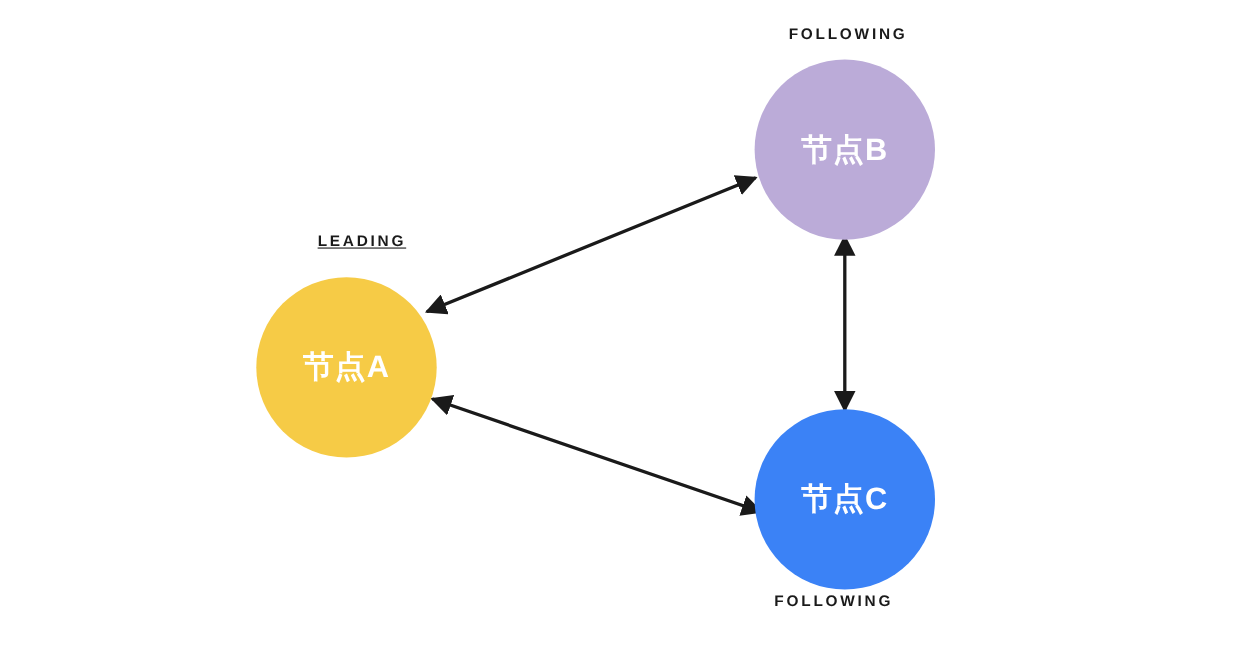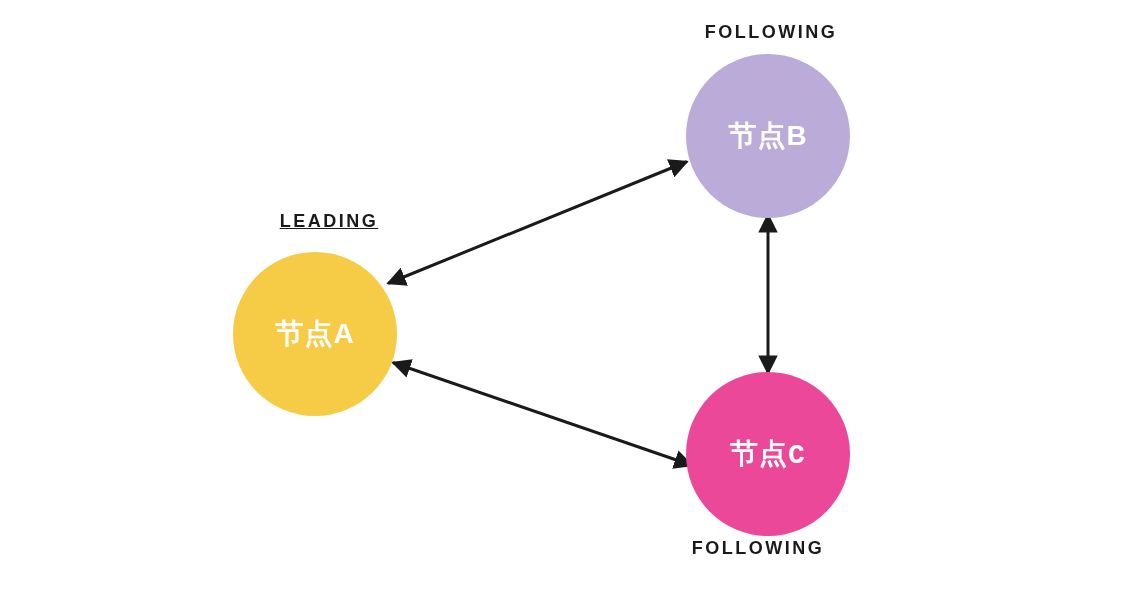--- a/index.html
+++ b/index.html
@@ -40,21 +40,21 @@
   .node-label {
     color: #ffffff;
     font-size: 28px;
     font-weight: 700;
     letter-spacing: 1px;
     user-select: none;
   }
   .role-label {
     position: absolute;
     color: #1a1a1a;
-    font-size: 18px;
+    font-size: 14px;
     font-weight: 700;
     letter-spacing: 2.5px;
     white-space: nowrap;
     transform: translateX(-50%);
     user-select: none;
   }
   .node-a { left: 233px; top: 252px; }
   .node-b { left: 686px; top: 54px;  }
   .node-c { left: 686px; top: 372px; }
   .role-a { left: 329px; top: 211px; text-decoration: underline; }
@@ -84,17 +84,17 @@
   <div class="role-label role-c">FOLLOWING</div>
 
   <div class="node node-a" style="background: rgb(246, 203, 70);">
     <span class="node-label">节点A</span>
   </div>
 
   <div class="node node-b" style="background: rgb(187, 171, 216);">
     <span class="node-label">节点B</span>
   </div>
 
-  <div class="node node-c" style="background: #ec4899; font-family: Liberation Mono, monospace;">
+  <div class="node node-c" style="background: #3b82f6;">
     <span class="node-label">节点C</span>
   </div>
 
 </div>
 
 </body></html>

